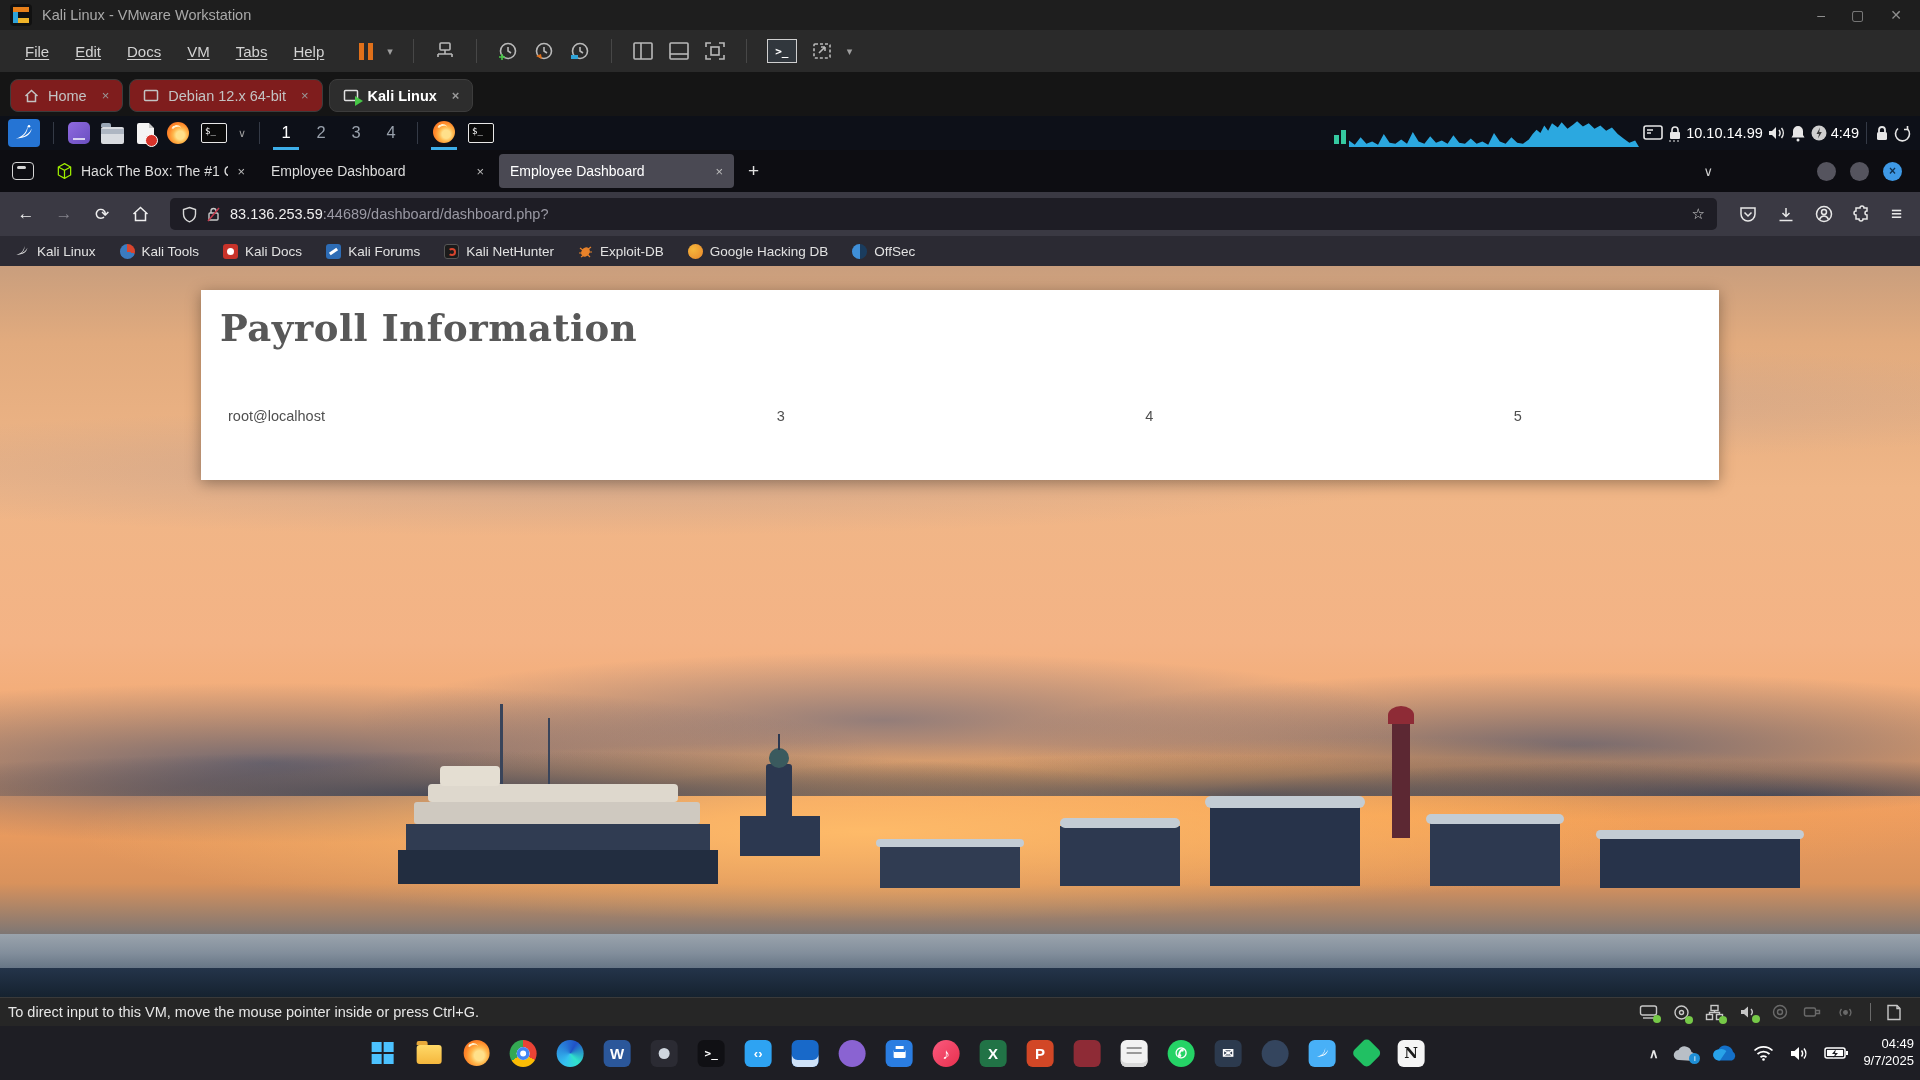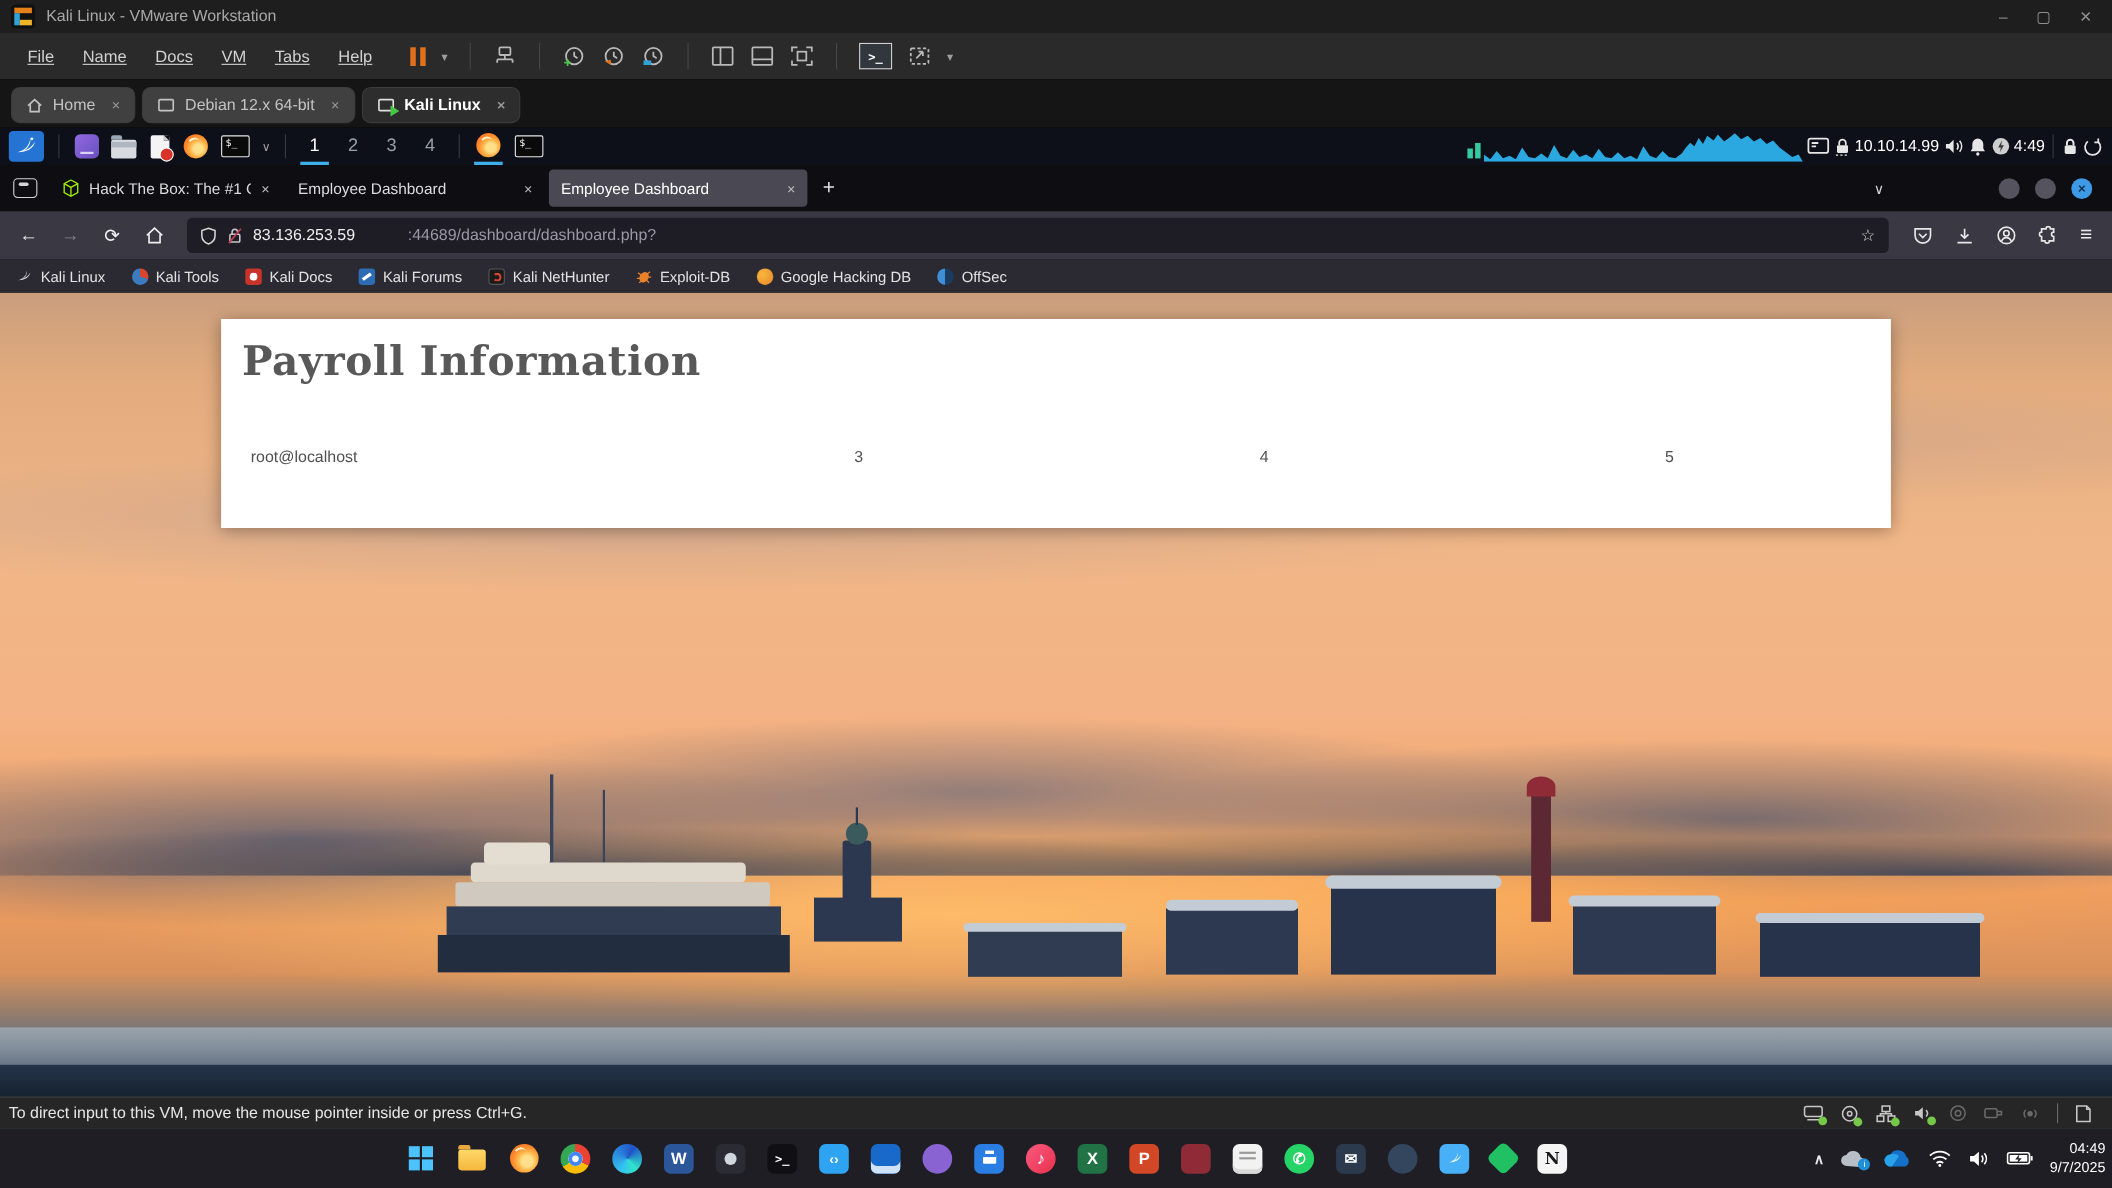--- a/index.html
+++ b/index.html
@@ -27,21 +27,21 @@
   .pause-ic { display:flex; gap:4px; }
   .pause-ic i { width:5px; height:17px; background:#e0701a; }
   .caret { color:#9e9e9e; font-size:11px; }
   .tb-svg { stroke:#b9b9b9; fill:none; stroke-width:1.6; }
   .console-btn { width:30px; height:24px; border:1px solid #cfcfcf; background:#31373d; color:#fff;
     font-family:"DejaVu Sans Mono",monospace; font-size:11px; font-weight:bold; display:flex; align-items:center; justify-content:center; }
 
   
   #vm-tabbar { top:72px; height:44px; background:#151515; padding:0 10px; gap:6px; align-items:flex-end; }
   .vm-tab { height:33px; margin-bottom:4px; display:flex; align-items:center; gap:9px; padding:0 13px;
-    border:1px solid #3c3c3c; border-radius:8px; background:#404040; color:#c3c3c3; font-size:14.5px; }
+    border:1px solid #3c3c3c; border-radius:8px; background:#7f1d1d; color:#c3c3c3; font-size:14.5px; }
   .vm-tab.active { background:#2d2d2d; color:#fff; font-weight:bold; }
   .vm-tab .x { color:#9a9a9a; font-size:13px; margin-left:6px; }
   .play-badge { position:absolute; right:-4px; bottom:-3px; width:0; height:0;
     border-left:8px solid #47c747; border-top:5px solid transparent; border-bottom:5px solid transparent; }
 
   
   #kali-panel { top:116px; height:34px; background:#0d1018; padding:0 8px; gap:9px; }
   .kp-sep { width:1px; height:22px; background:#343a46; margin:0 4px; }
   .kali-tile { width:32px; height:28px; background:#2574d4; border-radius:4px; display:flex; align-items:center; justify-content:center; }
   .kp-ic { width:24px; height:24px; display:flex; align-items:center; justify-content:center; position:relative; }
@@ -80,21 +80,21 @@
   .ctl-circle { width:19px; height:19px; border-radius:50%; background:#55545e; }
   .ctl-circle.close { background:#3e99e6; color:#10304e; font-size:12px; font-weight:bold; display:flex; align-items:center; justify-content:center; }
   .tab-caret { color:#cfcfcf; font-size:13px; margin:0 90px 0 0; }
 
   
   #ff-navbar { top:192px; height:44px; background:#3a3943; padding:0 10px; gap:6px; }
   .nav-ic { width:32px; height:30px; display:flex; align-items:center; justify-content:center; color:#efefef; font-size:17px; }
   .nav-ic.disabled { color:#84838c; }
   .url-pill { flex:1; height:32px; margin:0 8px; background:#1e1d25; border-radius:5px; display:flex; align-items:center; padding:0 12px; gap:9px; }
   .url-text { color:#efefef; font-size:14.5px; }
-  .url-text .dim { color:#9a99a4;padding-left:48px; }
+  .url-text .dim { color:#9a99a4; }
   .url-star { margin-left:auto; color:#d6d6d6; font-size:15px; }
   .nav-right { display:flex; align-items:center; gap:20px; padding:0 8px; color:#e8e8e8; }
 
   
   #ff-bookmarks { top:236px; height:30px; background:#2b2a33; padding:0 14px; gap:24px; font-size:13.5px; color:#e2e2e2; }
   .bm { display:flex; align-items:center; gap:7px; }
   .fav { width:15px; height:15px; border-radius:3px; flex:none; position:relative; }
 
   
   #content { position:absolute; top:266px; left:0; width:1920px; height:857px; overflow:hidden; }
@@ -168,21 +168,21 @@
   <span class="vm-title">Kali Linux - VMware Workstation</span>
   <div class="win-ctl">
     <span>–</span>
     <span>▢</span>
     <span>✕</span>
   </div>
 </div>
 
 <div class="bar" id="vm-menubar">
   <span class="menu-item"><u>File</u></span>
-  <span class="menu-item"><u>Name</u></span>
+  <span class="menu-item"><u>Edit</u></span>
   <span class="menu-item"><u>Docs</u></span>
   <span class="menu-item"><u>VM</u></span>
   <span class="menu-item"><u>Tabs</u></span>
   <span class="menu-item"><u>Help</u></span>
   <div class="tb-group">
     <span class="pause-ic">
         <i></i>
         <i></i>
       </span>
     <span class="caret">▾</span>

